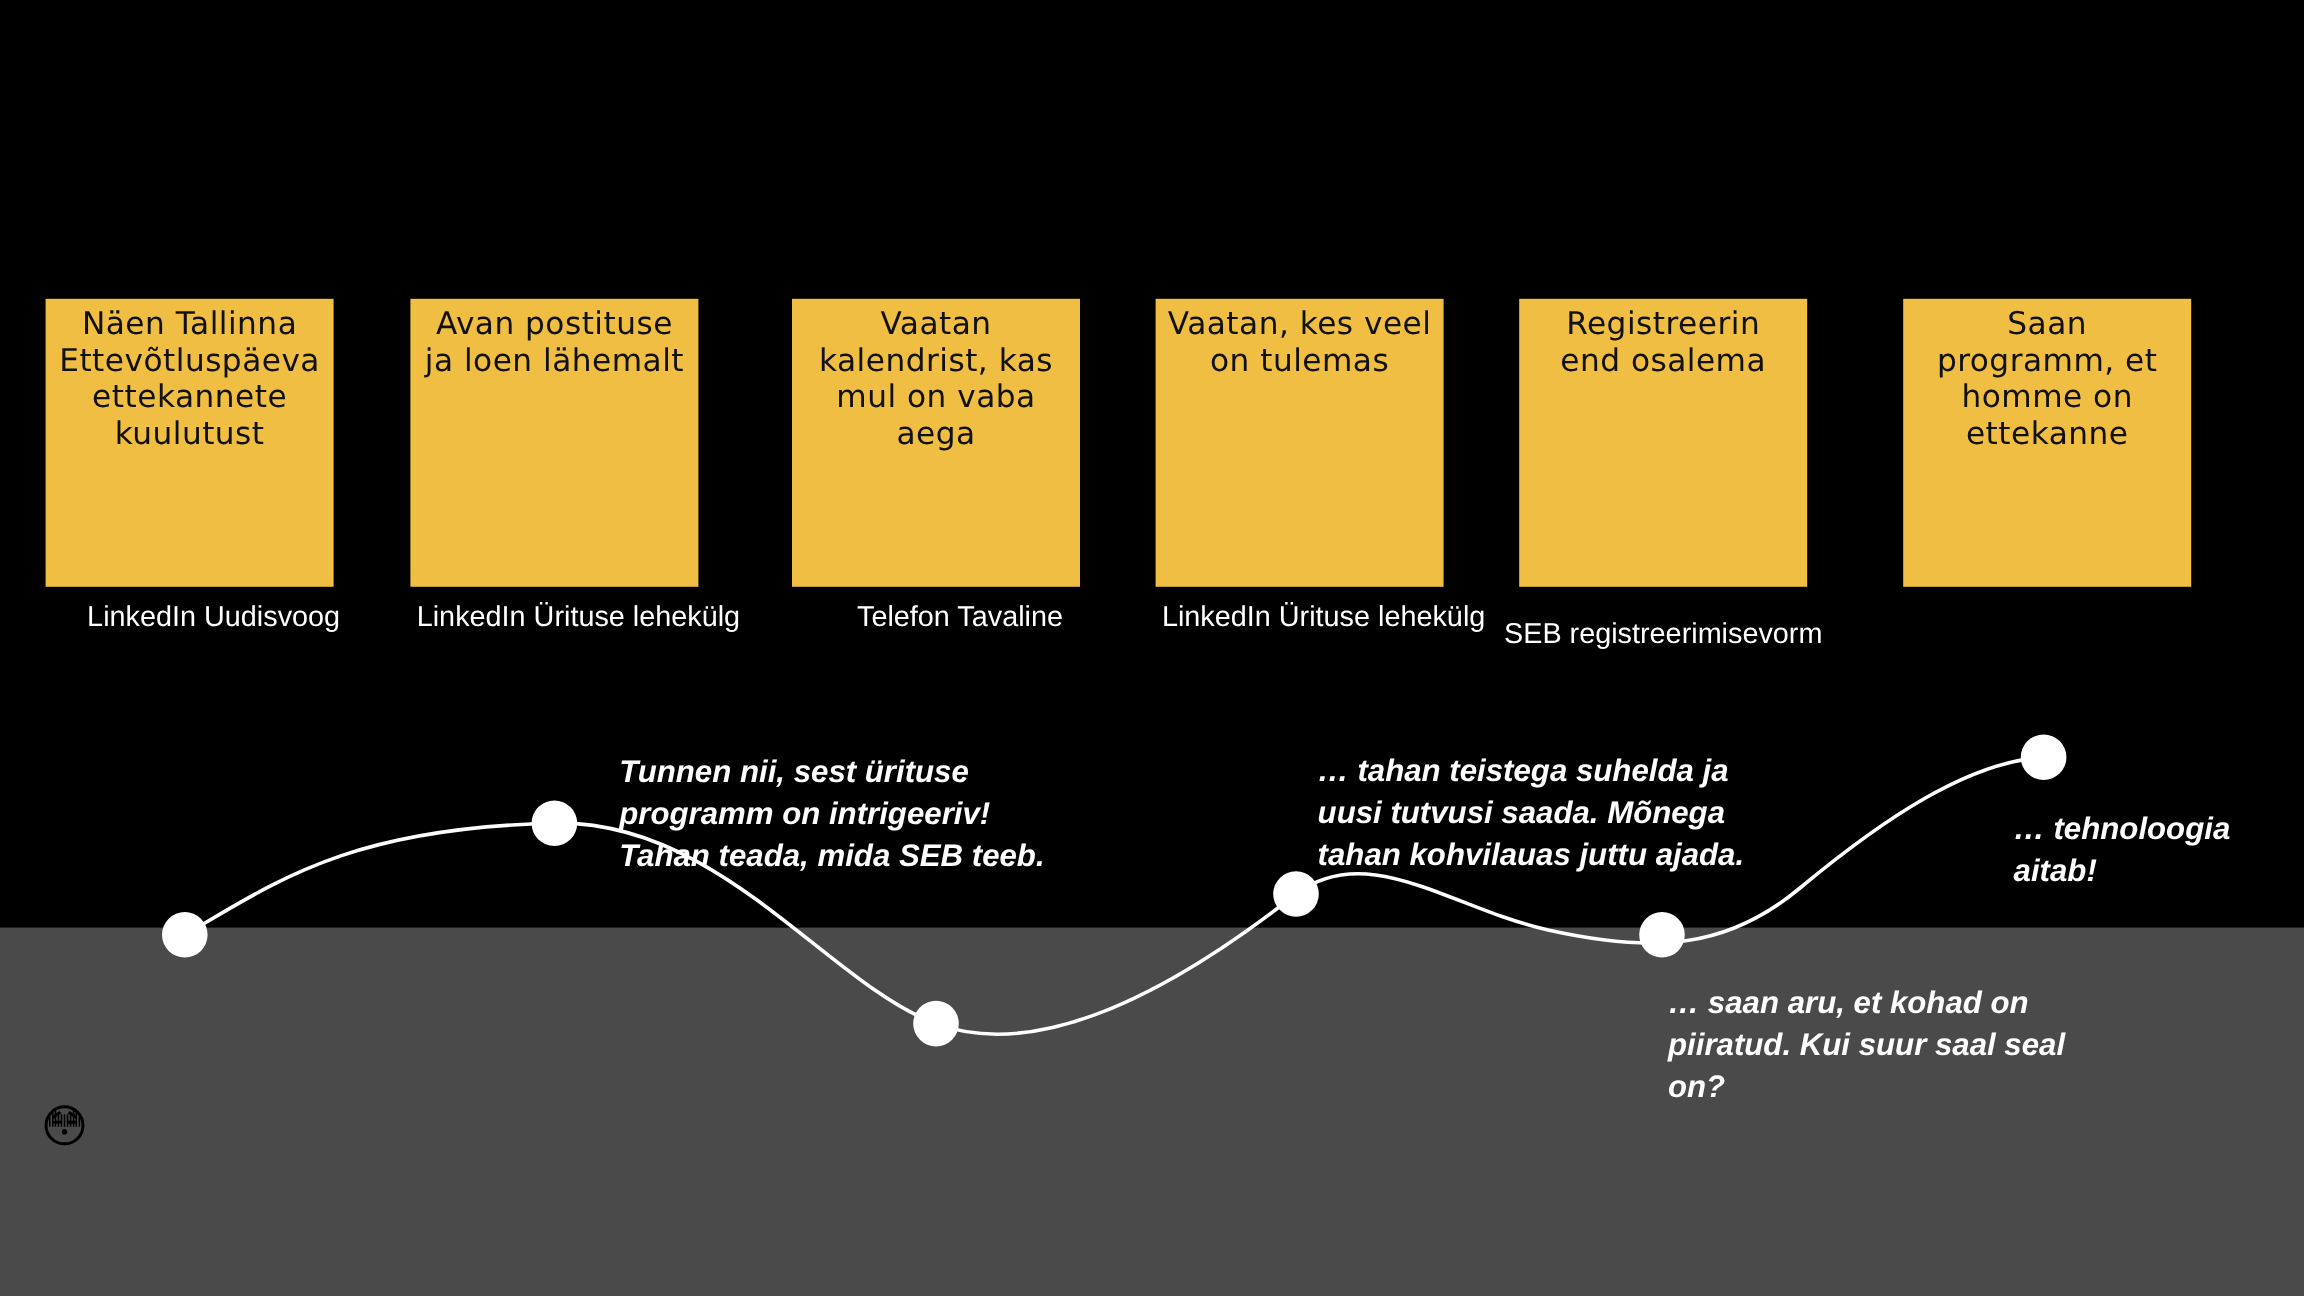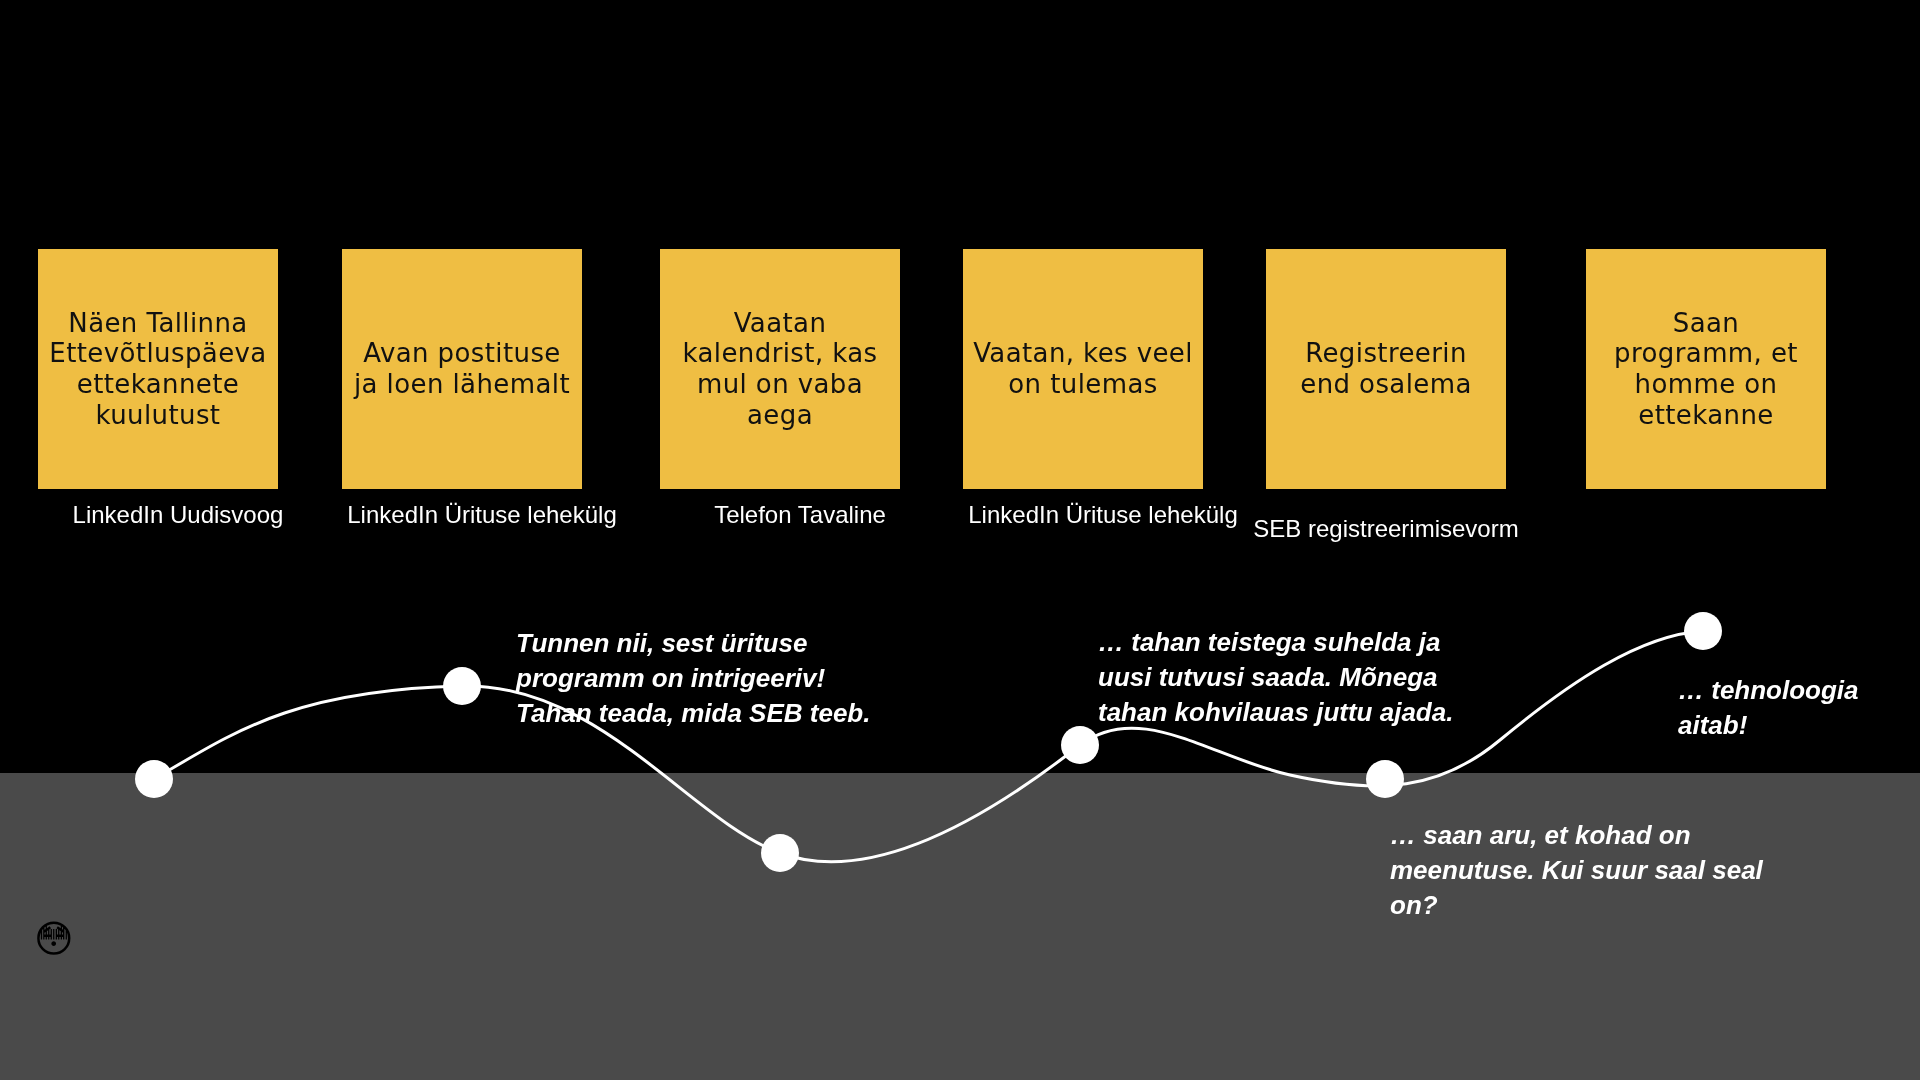--- a/index.html
+++ b/index.html
@@ -41,21 +41,21 @@
     width: 1920px;
     height: 240px;
   }
   .card {
     position: absolute;
     top: 0;
     width: 240px;
     height: 240px;
     background: #efbe43;
     display: flex;
-    align-items: center;
+    align-items: flex-start;
     justify-content: center;
     box-sizing: border-box;
     padding: 6px 10px;
   }
   .card-text {
     font-family: "DejaVu Sans", sans-serif;
     font-size: 26px;
     line-height: 1.18;
     color: #111111;
     text-align: center;
@@ -152,20 +152,20 @@
       </g>
   </svg>
 
   <div class="note" style="left:516px; top:626px">Tunnen nii, sest ürituse
 programm on intrigeeriv!
 Tahan teada, mida SEB teeb.</div>
   <div class="note" style="left:1098px; top:625px">… tahan teistega suhelda ja
 uusi tutvusi saada. Mõnega
 tahan kohvilauas juttu ajada.</div>
   <div class="note" style="left:1390px; top:818px">… saan aru, et kohad on
-meenutuse. Kui suur saal seal
+piiratud. Kui suur saal seal
 on?</div>
   <div class="note" style="left:1678px; top:673px">… tehnoloogia aitab!</div>
 
   <div class="mood" style="left:34px; top:632px">😎</div>
   <div class="mood" style="left:34px; top:920px">😳</div>
 
 </div>
 
 </body></html>

